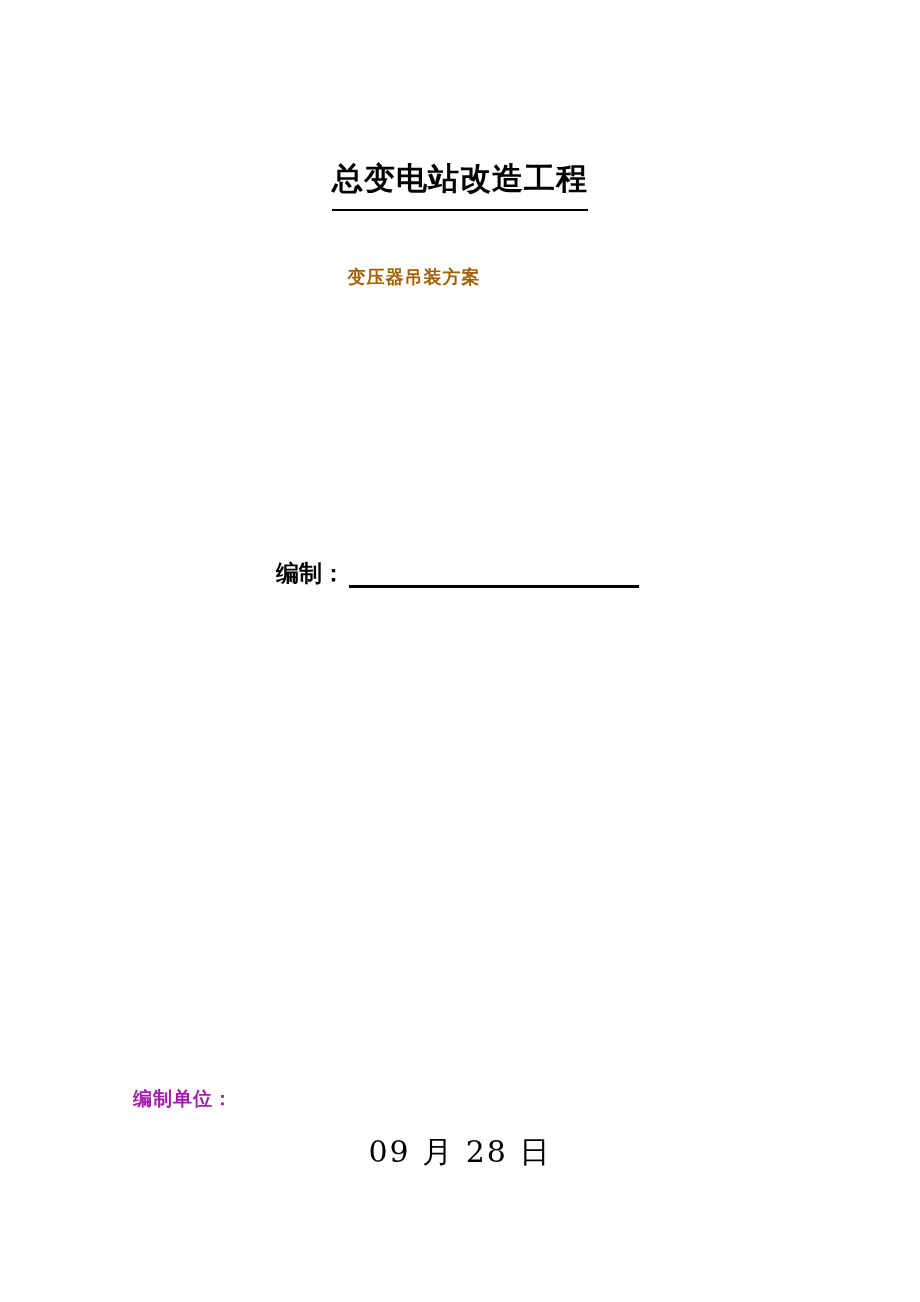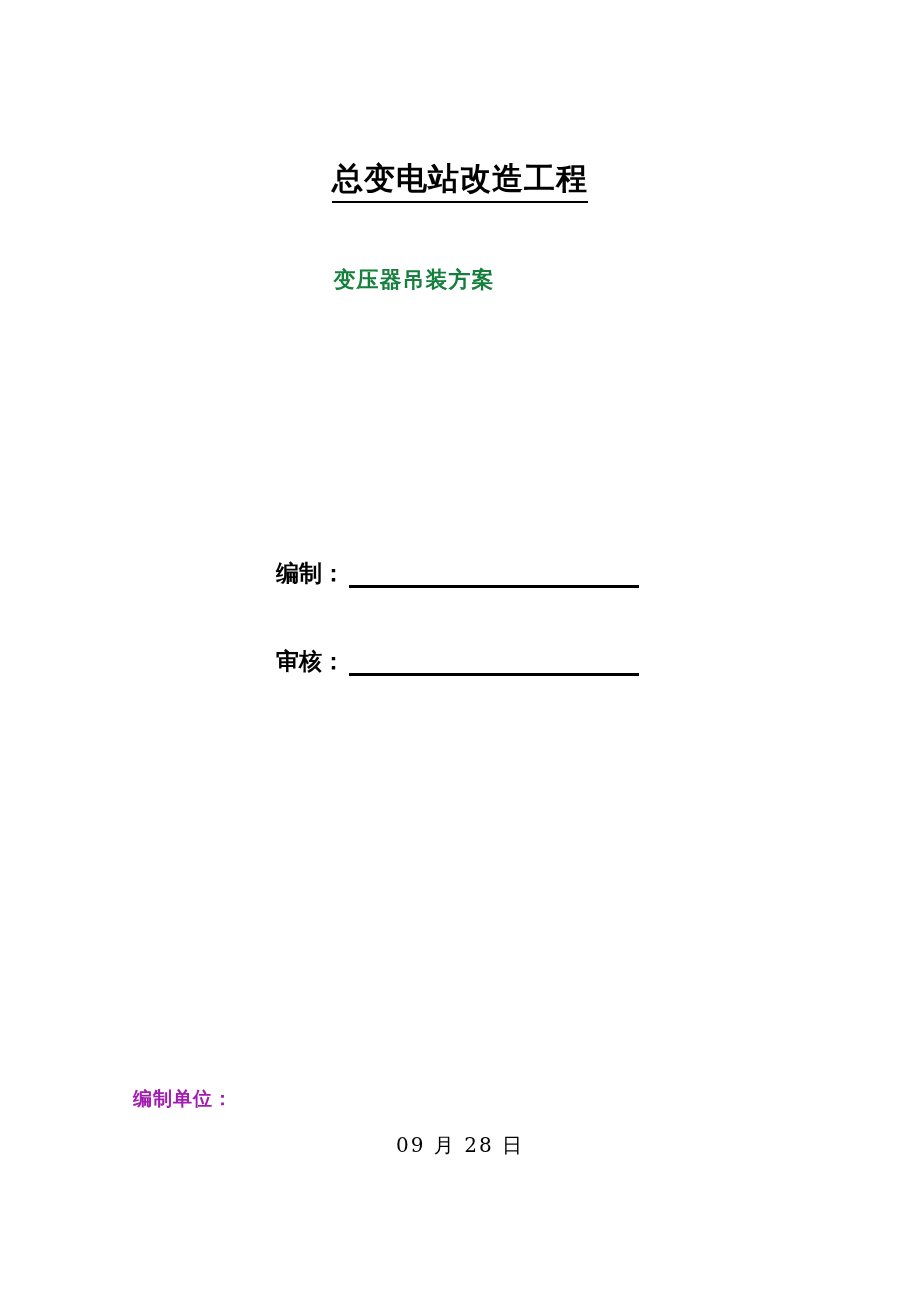--- a/index.html
+++ b/index.html
@@ -32,35 +32,35 @@
     width: 920px;
     text-align: center;
     font-family: "DejaVu Serif", "Liberation Serif", serif;
     font-size: 31px;
     font-weight: bold;
     letter-spacing: 1px;
     color: #000000;
   }
   .doc-title span {
     border-bottom: 2px solid #000000;
-    padding-bottom: 5px;
+    padding-bottom: 13px;
   }
 
   
   .doc-subtitle {
     position: absolute;
     left: 0;
     top: 265px;
     width: 828px;
     text-align: center;
     font-family: "DejaVu Serif", "Liberation Serif", serif;
-    font-size: 22px;
+    font-size: 18px;
     font-weight: bold;
     letter-spacing: 1px;
-    color: #15803d;
+    color: #a16207;
   }
 
   
   .sign-block {
     position: absolute;
     left: 276px;
     top: 550px;
     width: 480px;
   }
   .sign-row {
@@ -96,21 +96,21 @@
   }
 
   
   .doc-date {
     position: absolute;
     left: 0;
     top: 1132px;
     width: 920px;
     text-align: center;
     font-family: "DejaVu Serif", "Liberation Serif", serif;
-    font-size: 20px;
+    font-size: 30px;
     font-weight: normal;
     color: #000000;
     letter-spacing: 2px;
   }
 </style>
 </head>
 <body>
 
 <div class="page">
 
@@ -120,24 +120,20 @@
 
   <div class="doc-subtitle">变压器吊装方案</div>
 
   <div class="sign-block">
 
     <div class="sign-row">
       <div class="sign-label">编制：</div>
       <div class="sign-line"></div>
     </div>
 
-    <div class="sign-row">
-      <div class="sign-label">审核：</div>
-      <div class="sign-line"></div>
-    </div>
 
 
   </div>
 
   <div class="issuer">编制单位：</div>
 
   <div class="doc-date">09 月 28 日</div>
 
 </div>
 

